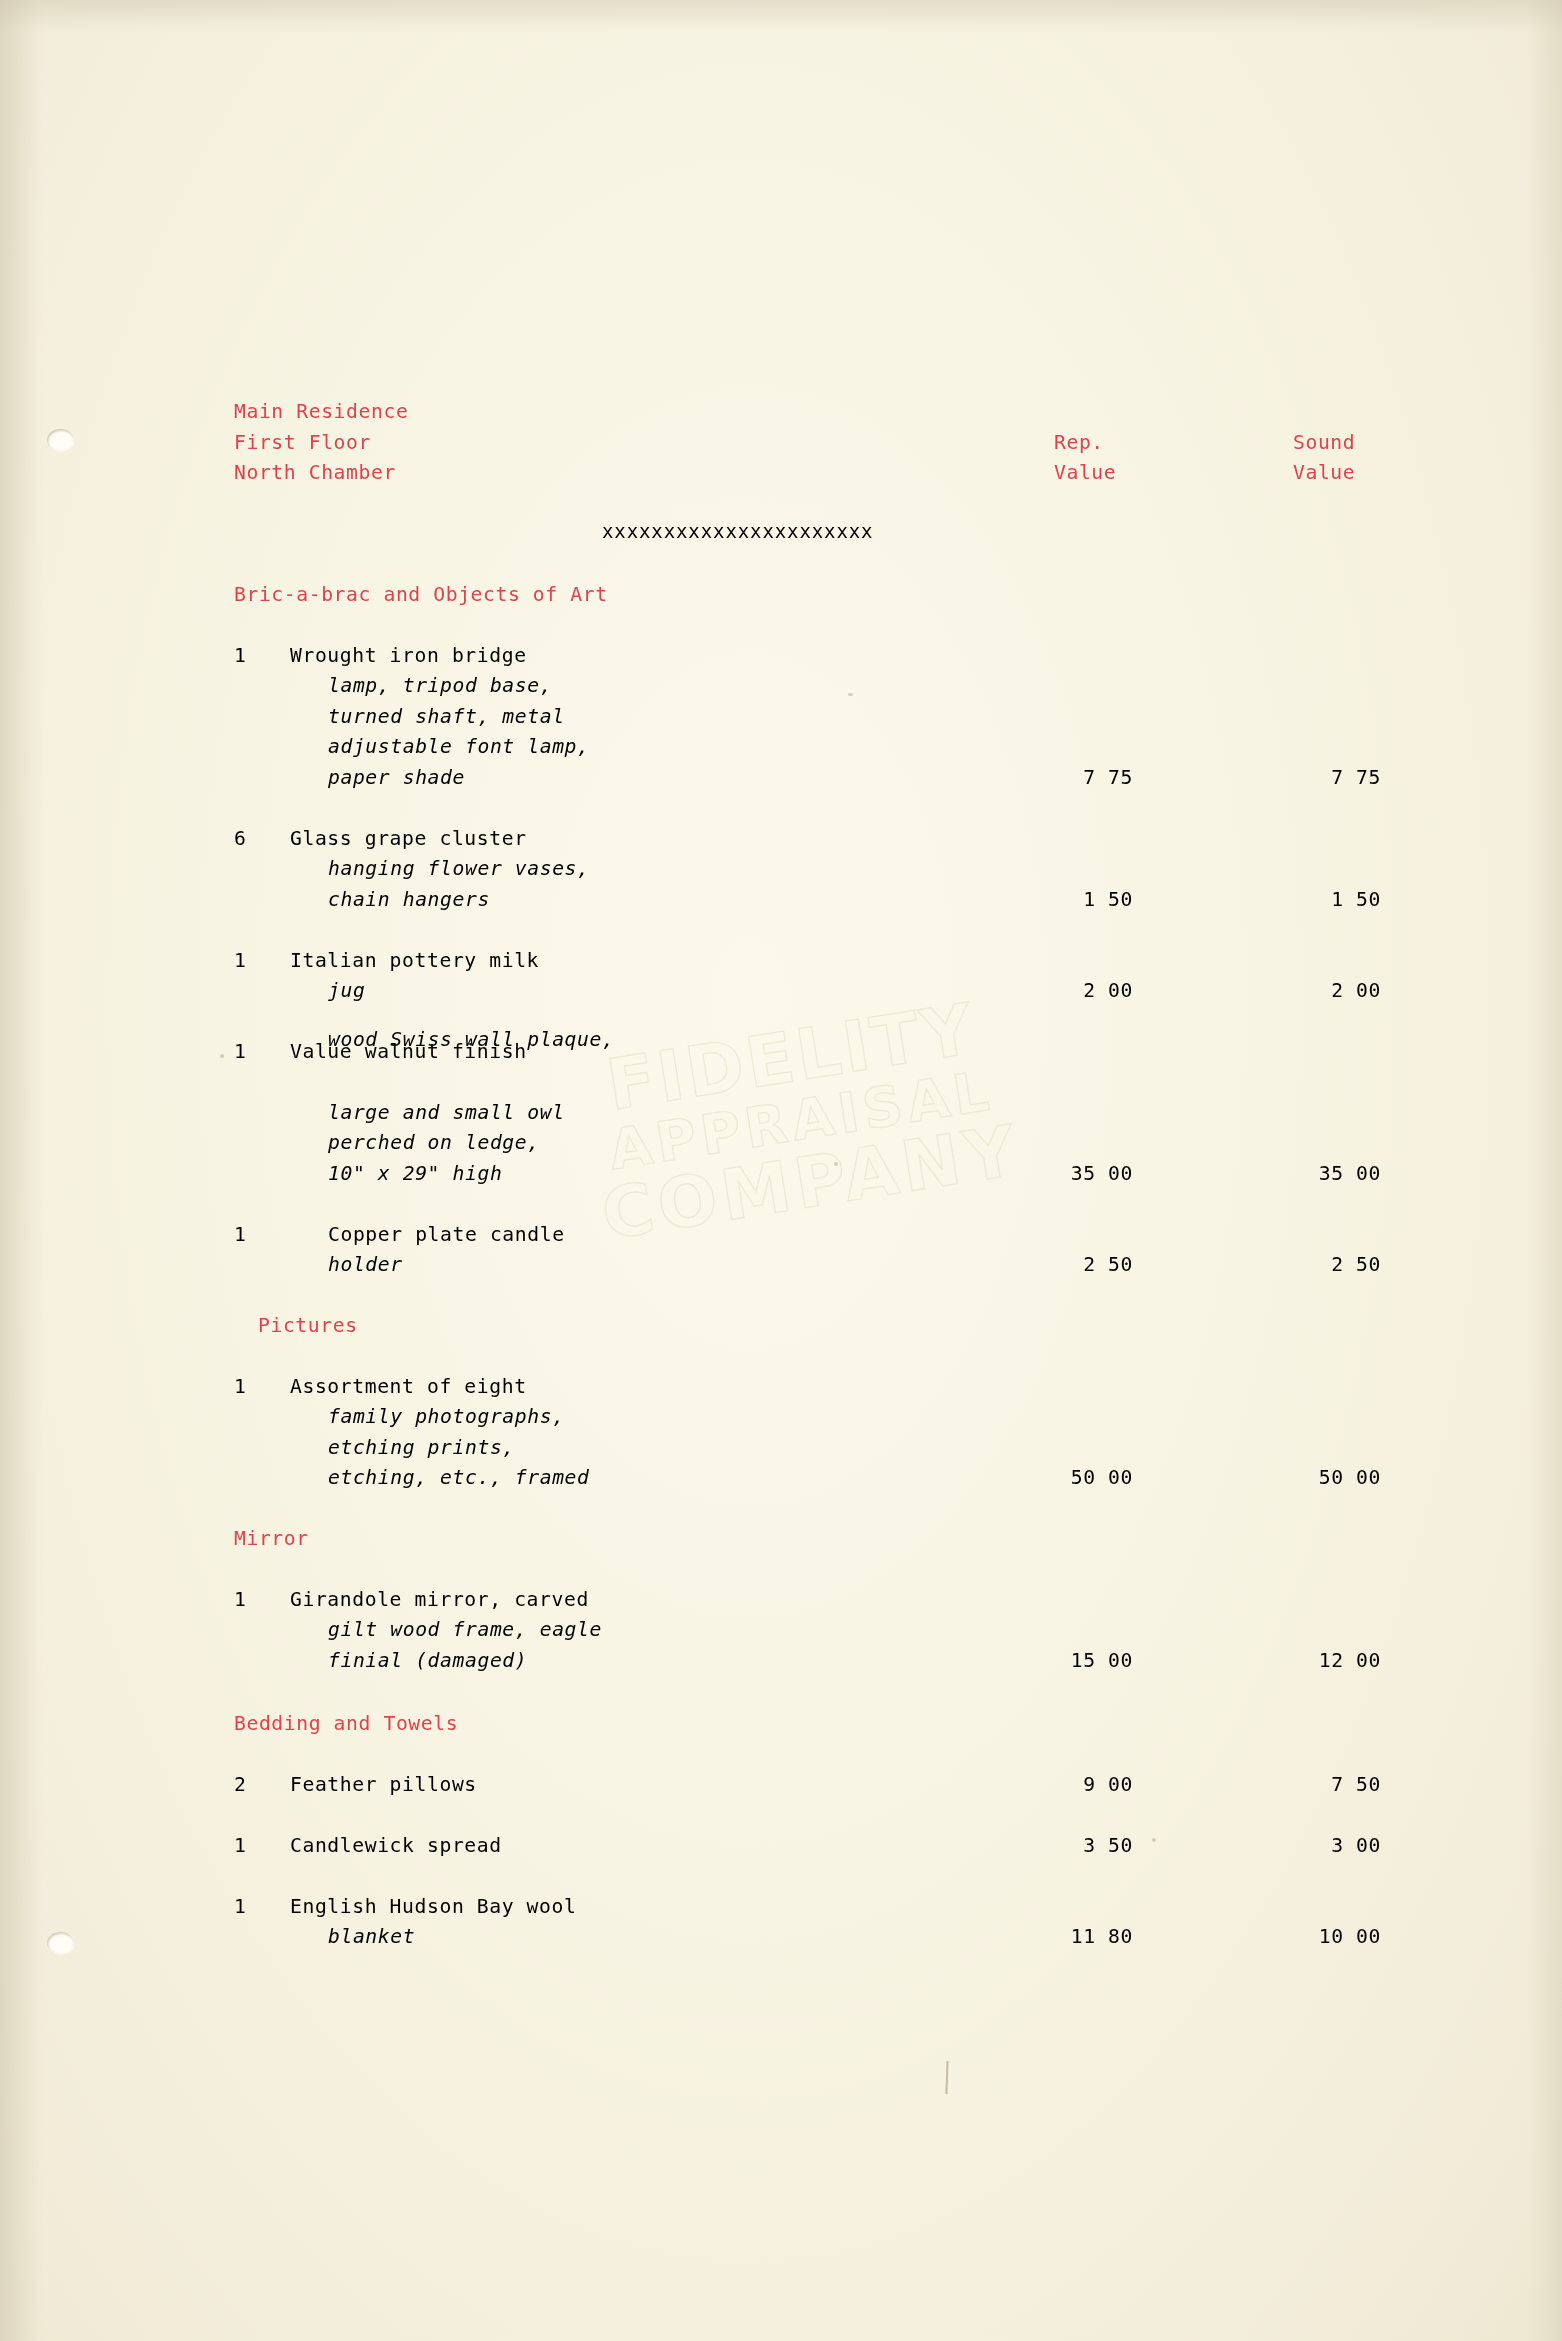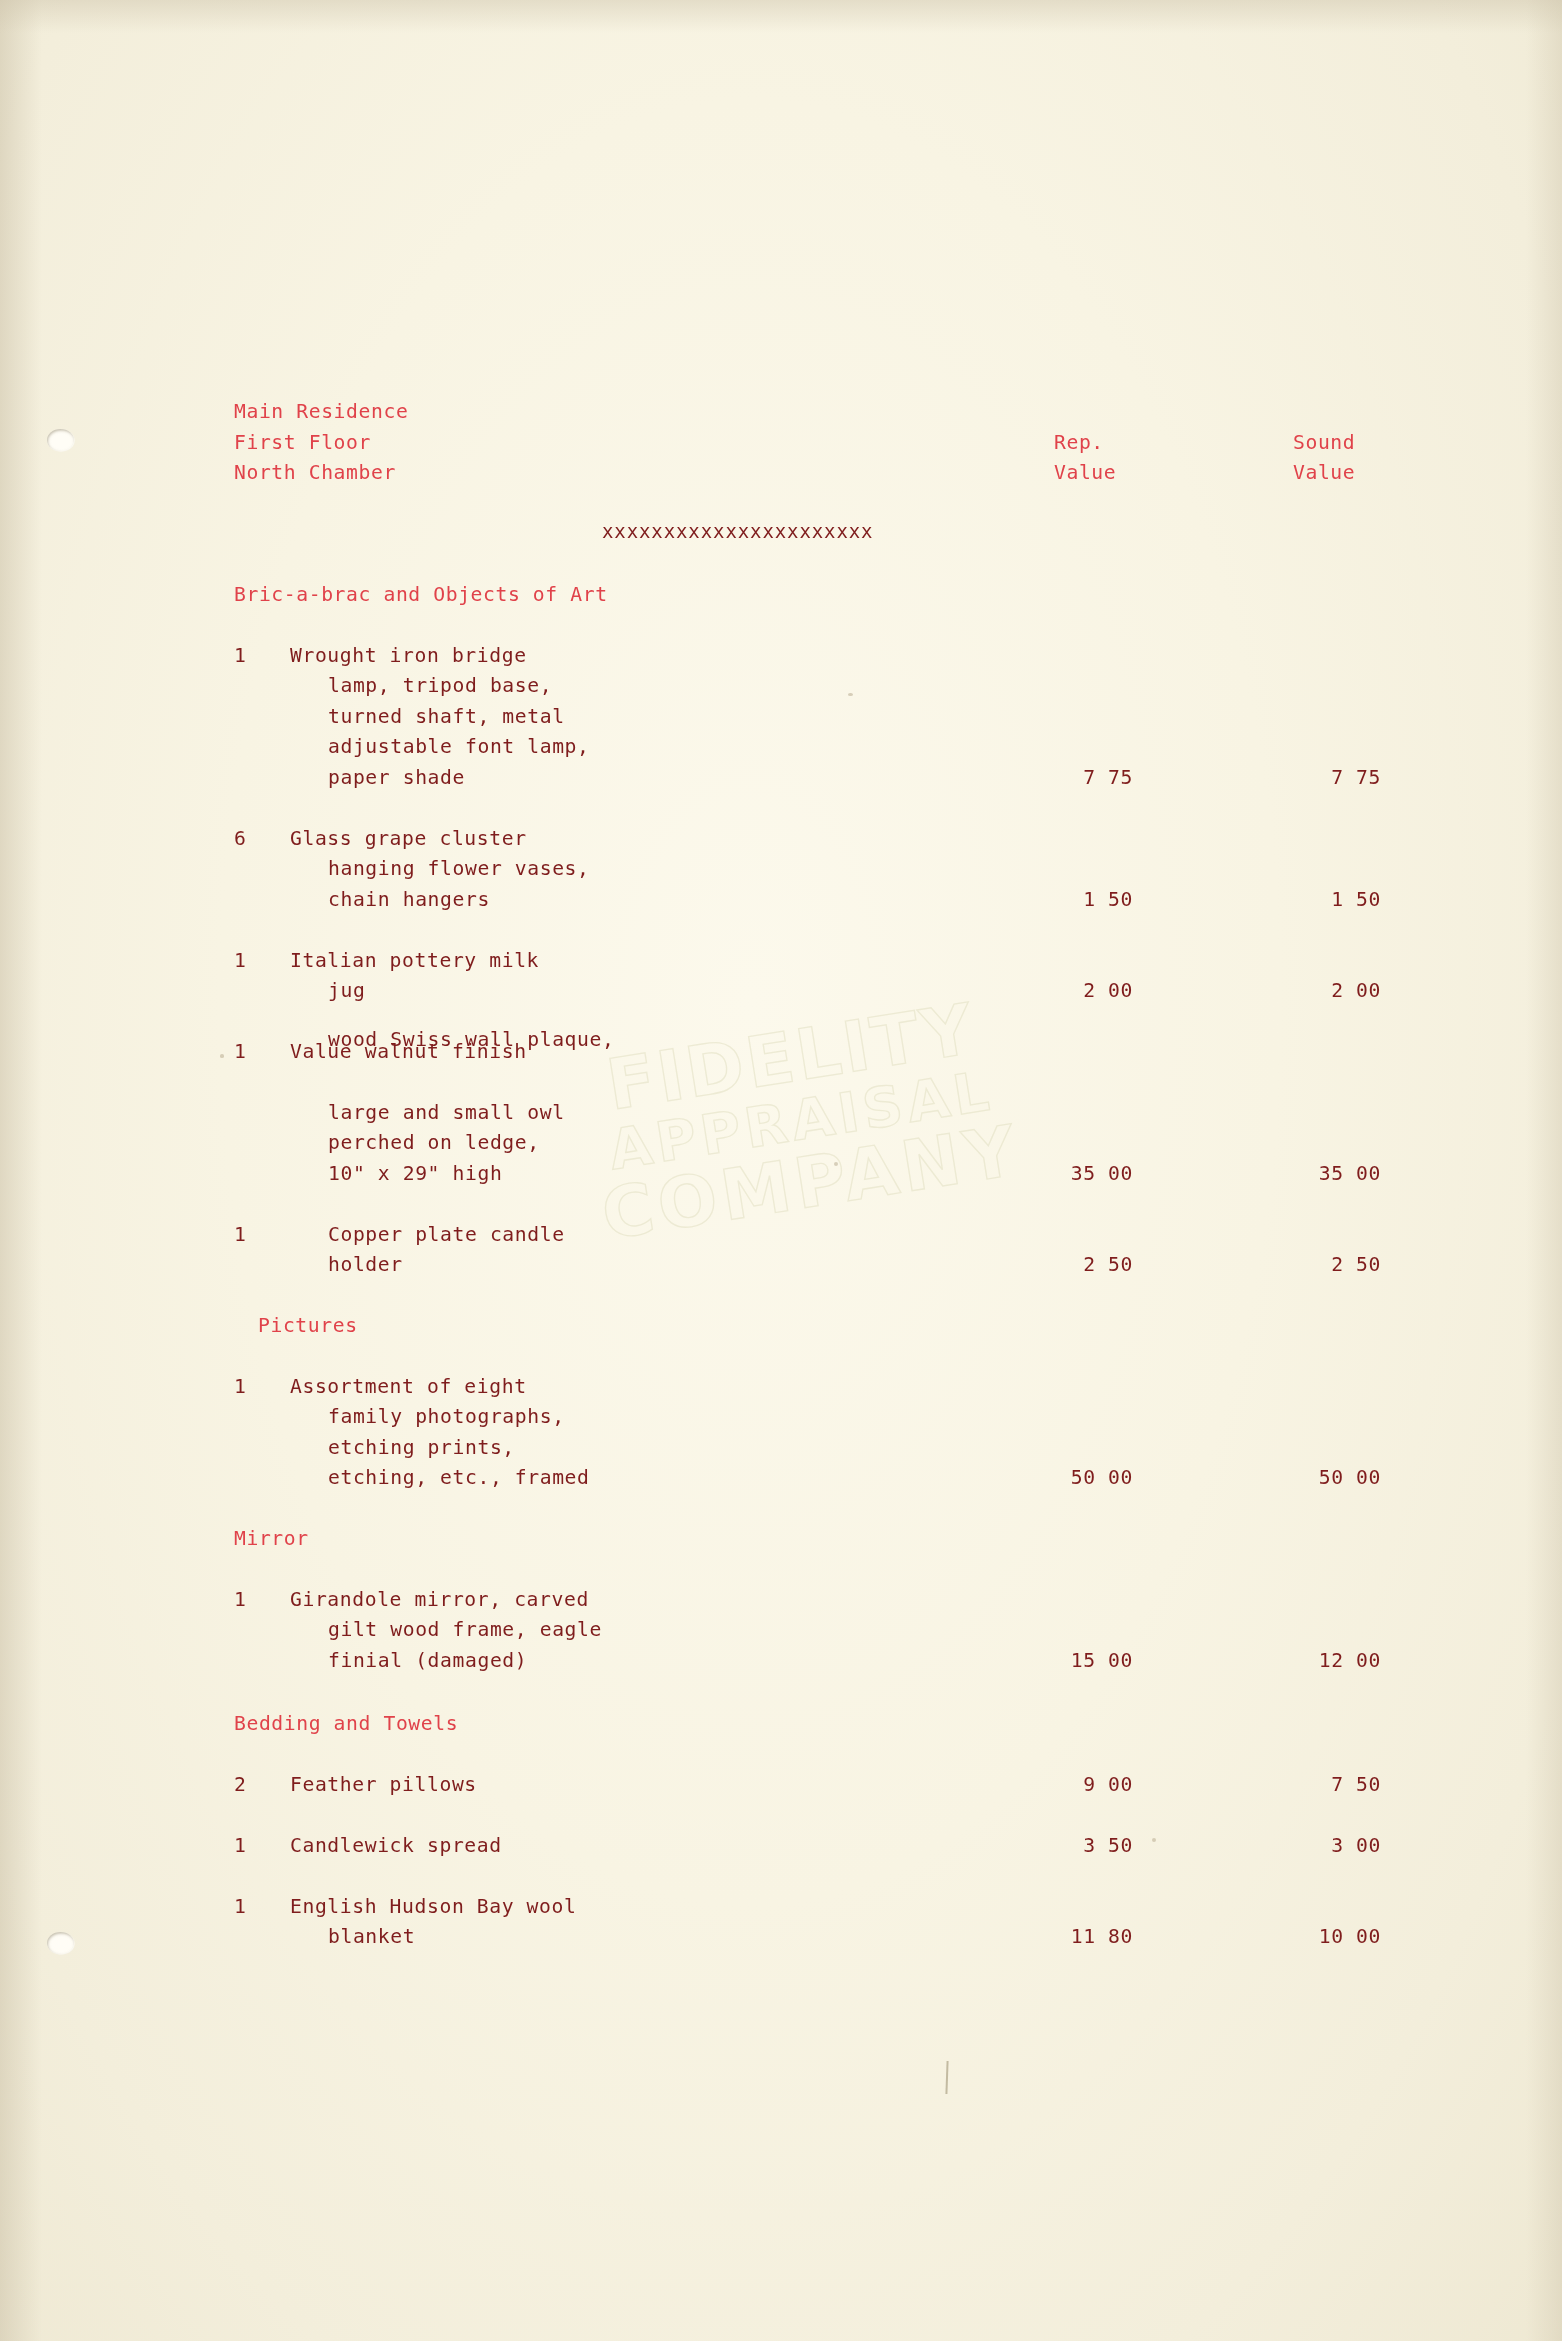--- a/index.html
+++ b/index.html
@@ -92,34 +92,34 @@
   .content {
     position: absolute;
     left: 0; top: 0;
     width: 1563px;
     height: 2387px;
   }
   .red {
     color: #e0424a;
   }
   .blk {
-    color: #7f1d1d;
+    color: #000000;
   }
   .tx {
     position: absolute;
     font-family: "DejaVu Sans Mono", monospace;
     font-size: 19.7px;
     letter-spacing: 0.6px;
     white-space: pre;
   }
 
   
   .col-qty   { left: 234px; }
   .col-desc  { left: 290px; }
-  .col-desc2 { left: 328px; }
+  .col-desc2 { left: 328px; font-style: italic; }
   .col-rep   { left: 1042px; text-align: right; width: 91px; }
   .col-snd   { left: 1290px; text-align: right; width: 91px; }
 
   .colhead-rep { left: 1054px; }
   .colhead-snd { left: 1293px; }
 
   .page-num {
     position: absolute;
     left: 0;
     width: 1563px;

